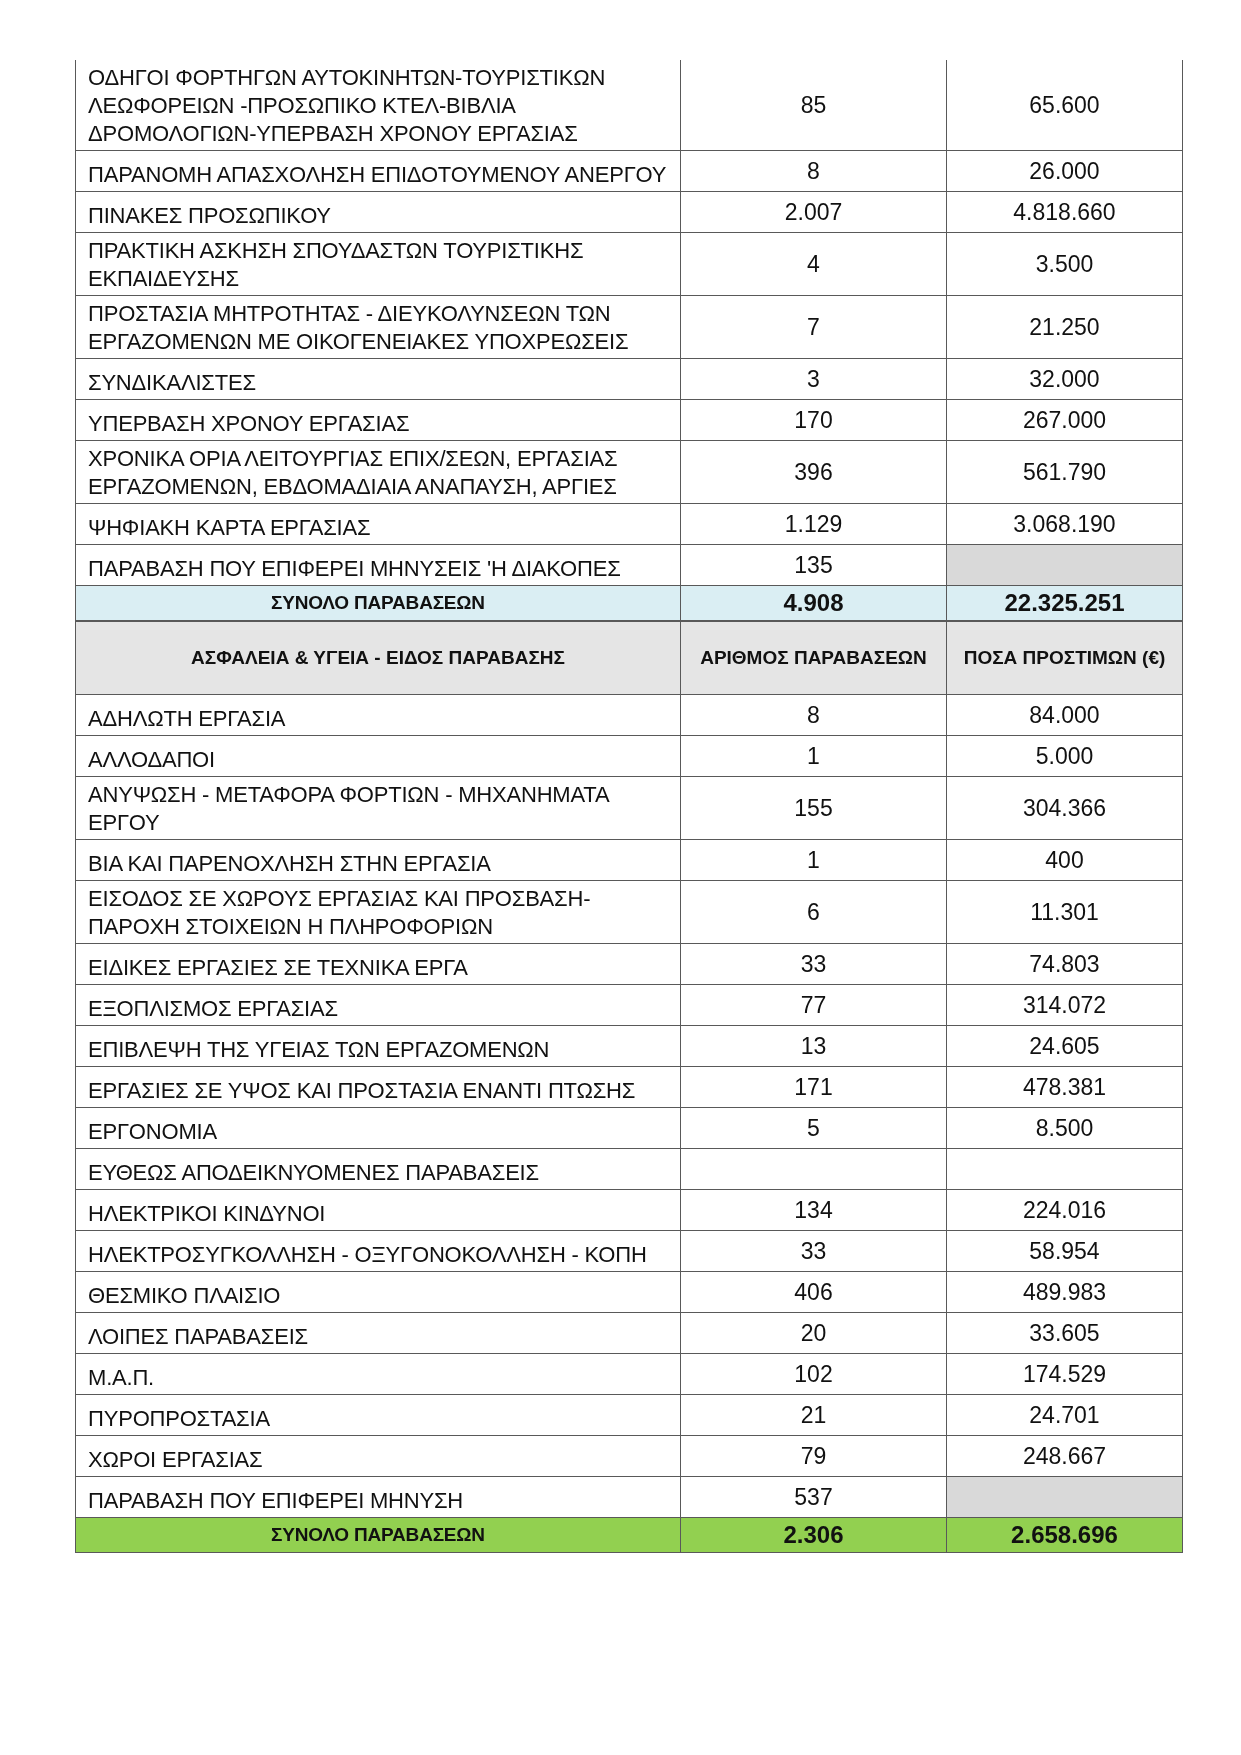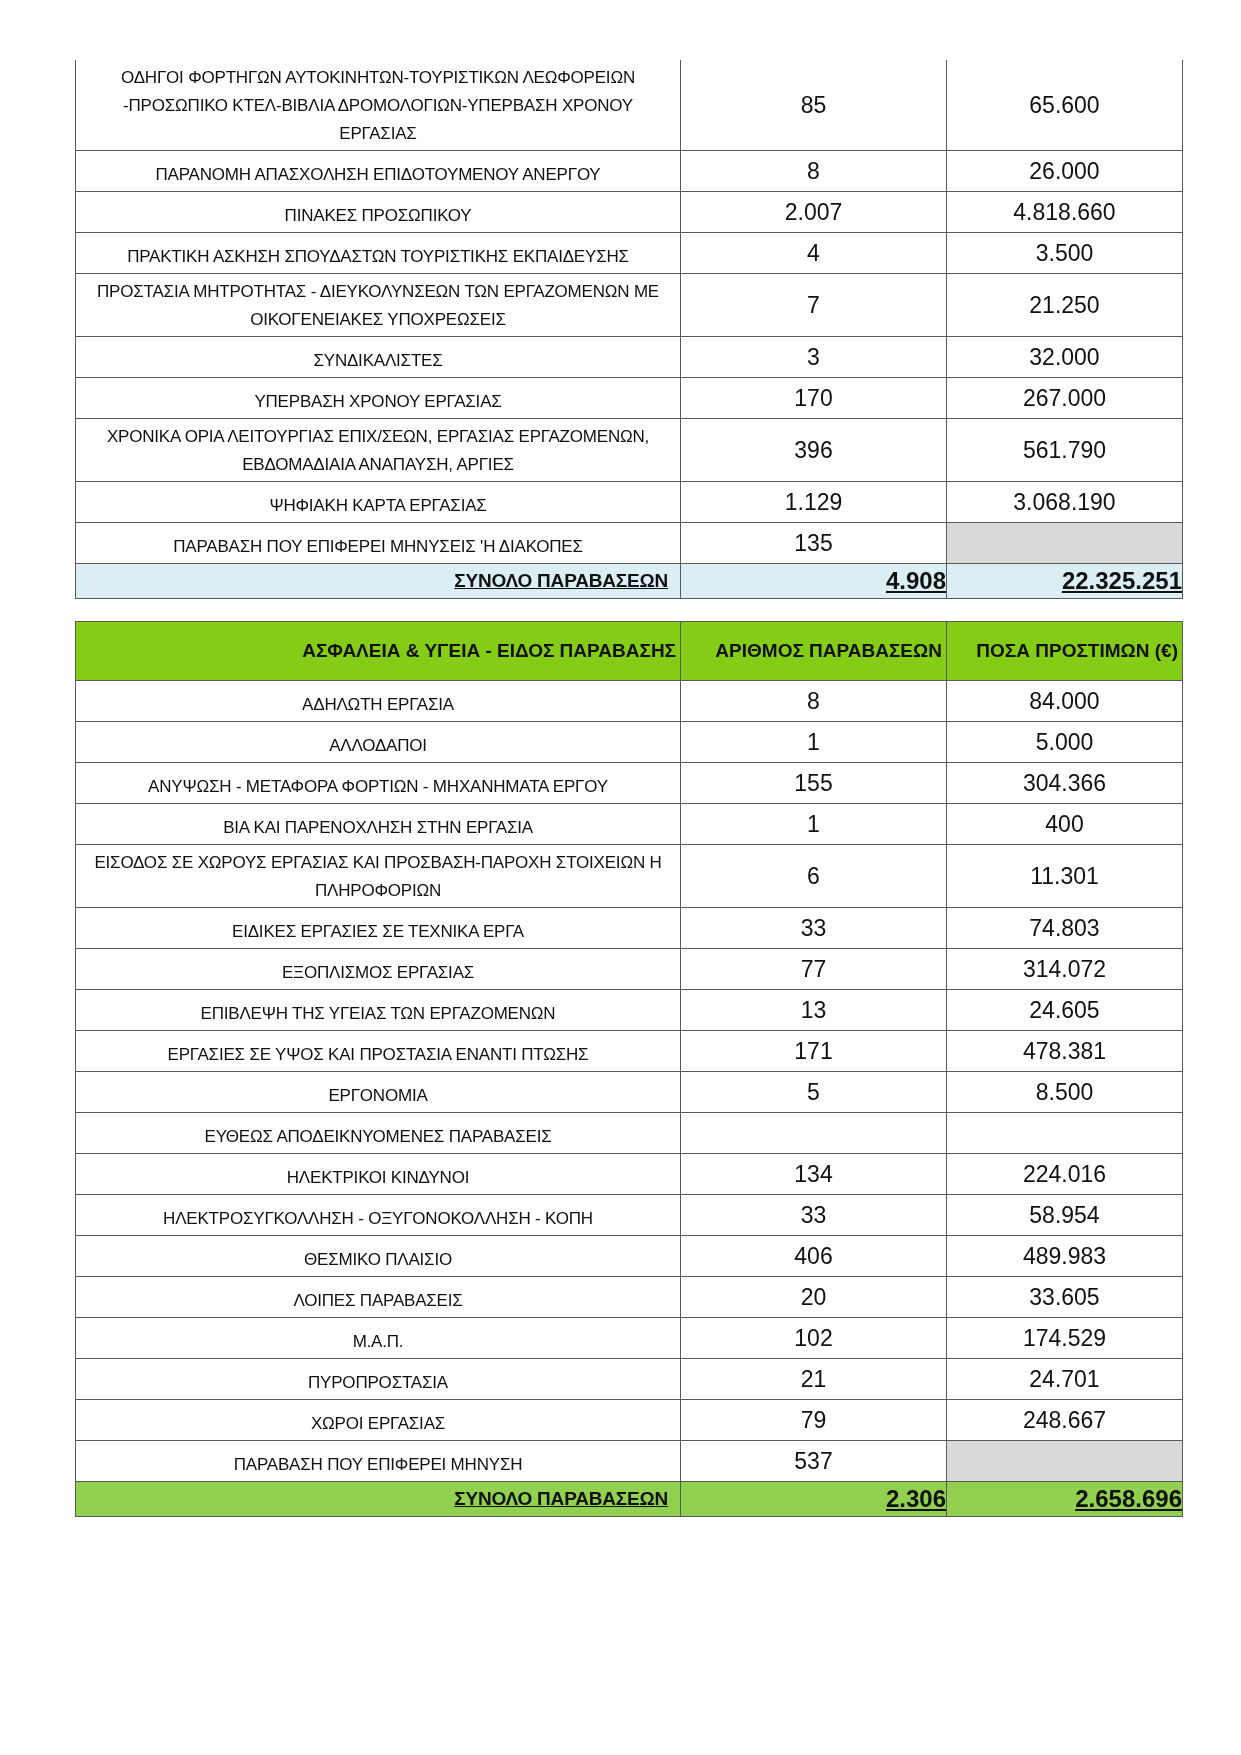--- a/index.html
+++ b/index.html
@@ -2,31 +2,31 @@
 <html><head>
 <meta charset="utf-8">
 <style>
   html, body { margin: 0; padding: 0; background: #ffffff; }
   body { width: 1241px; height: 1755px; position: relative; font-family: "Liberation Sans", "DejaVu Sans", sans-serif; color: #111; }
   table { border-collapse: collapse; position: absolute; left: 75px; width: 1107px; table-layout: fixed; }
   col.c1 { width: 605px; }
   col.c2 { width: 266px; }
   col.c3 { width: 236px; }
   td, th { border: 1.5px solid #595959; padding: 0 12px; }
-  td.label { font-size: 17px; line-height: 28px; text-align: center; letter-spacing: -0.2px; padding-top: 4px; padding-bottom: 2px; vertical-align: bottom; }
+  td.label { font-size: 22px; line-height: 28px; text-align: left; letter-spacing: -0.2px; padding-top: 4px; padding-bottom: 2px; vertical-align: bottom; }
   td.num { font-size: 23px; text-align: center; vertical-align: middle; padding: 0; }
   td.gray { background: #d9d9d9; }
-  tr.total td { font-weight: bold; text-align: right; vertical-align: middle; text-decoration: underline; }
+  tr.total td { font-weight: bold; text-align: center; vertical-align: middle; }
   tr.total td.label { font-size: 19px; vertical-align: middle; padding-top: 0; padding-bottom: 0; }
   tr.total td.num { font-size: 24px; }
   #table1 { top: 60px; border-top: none; }
   #table1 tr:first-child td { border-top: none; }
   #table1 tr.total td { background: #daeef3; height: 34px; }
   #table2 { top: 621px; }
-  #table2 th { background: #84cc16; font-size: 19px; font-weight: bold; height: 56px; text-align: right; padding: 1px 4px; }
+  #table2 th { background: #e5e5e5; font-size: 19px; font-weight: bold; height: 56px; text-align: center; padding: 8px 4px; }
   #table2 tr.total td { background: #92d050; height: 34px; }
   tr.r1 td { height: 34px; }
   tr.r2 td { height: 56px; }
   tr.r3 td { height: 83px; }
 </style>
 </head>
 <body>
 
 <table id="table1">
   <colgroup>

